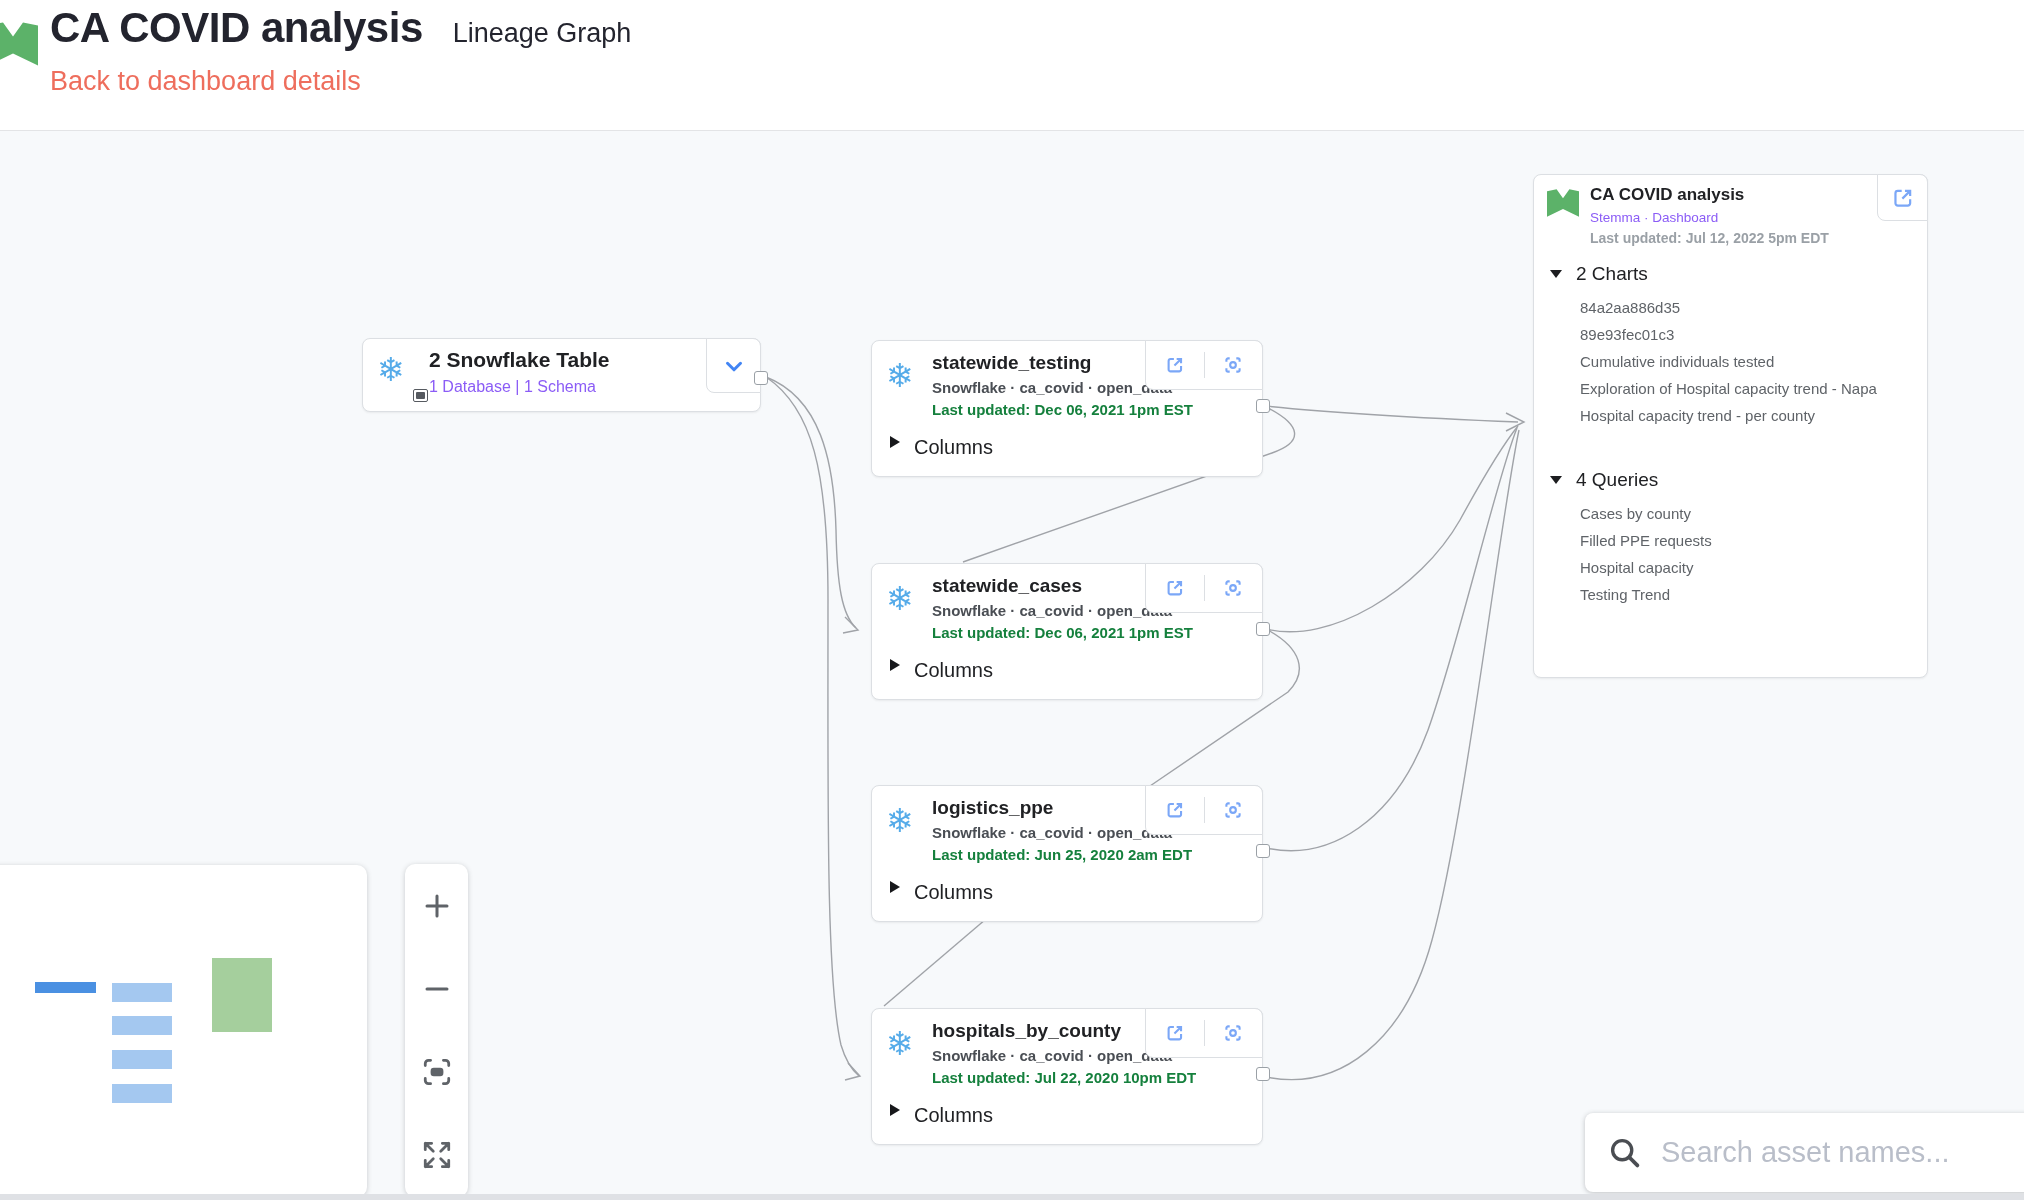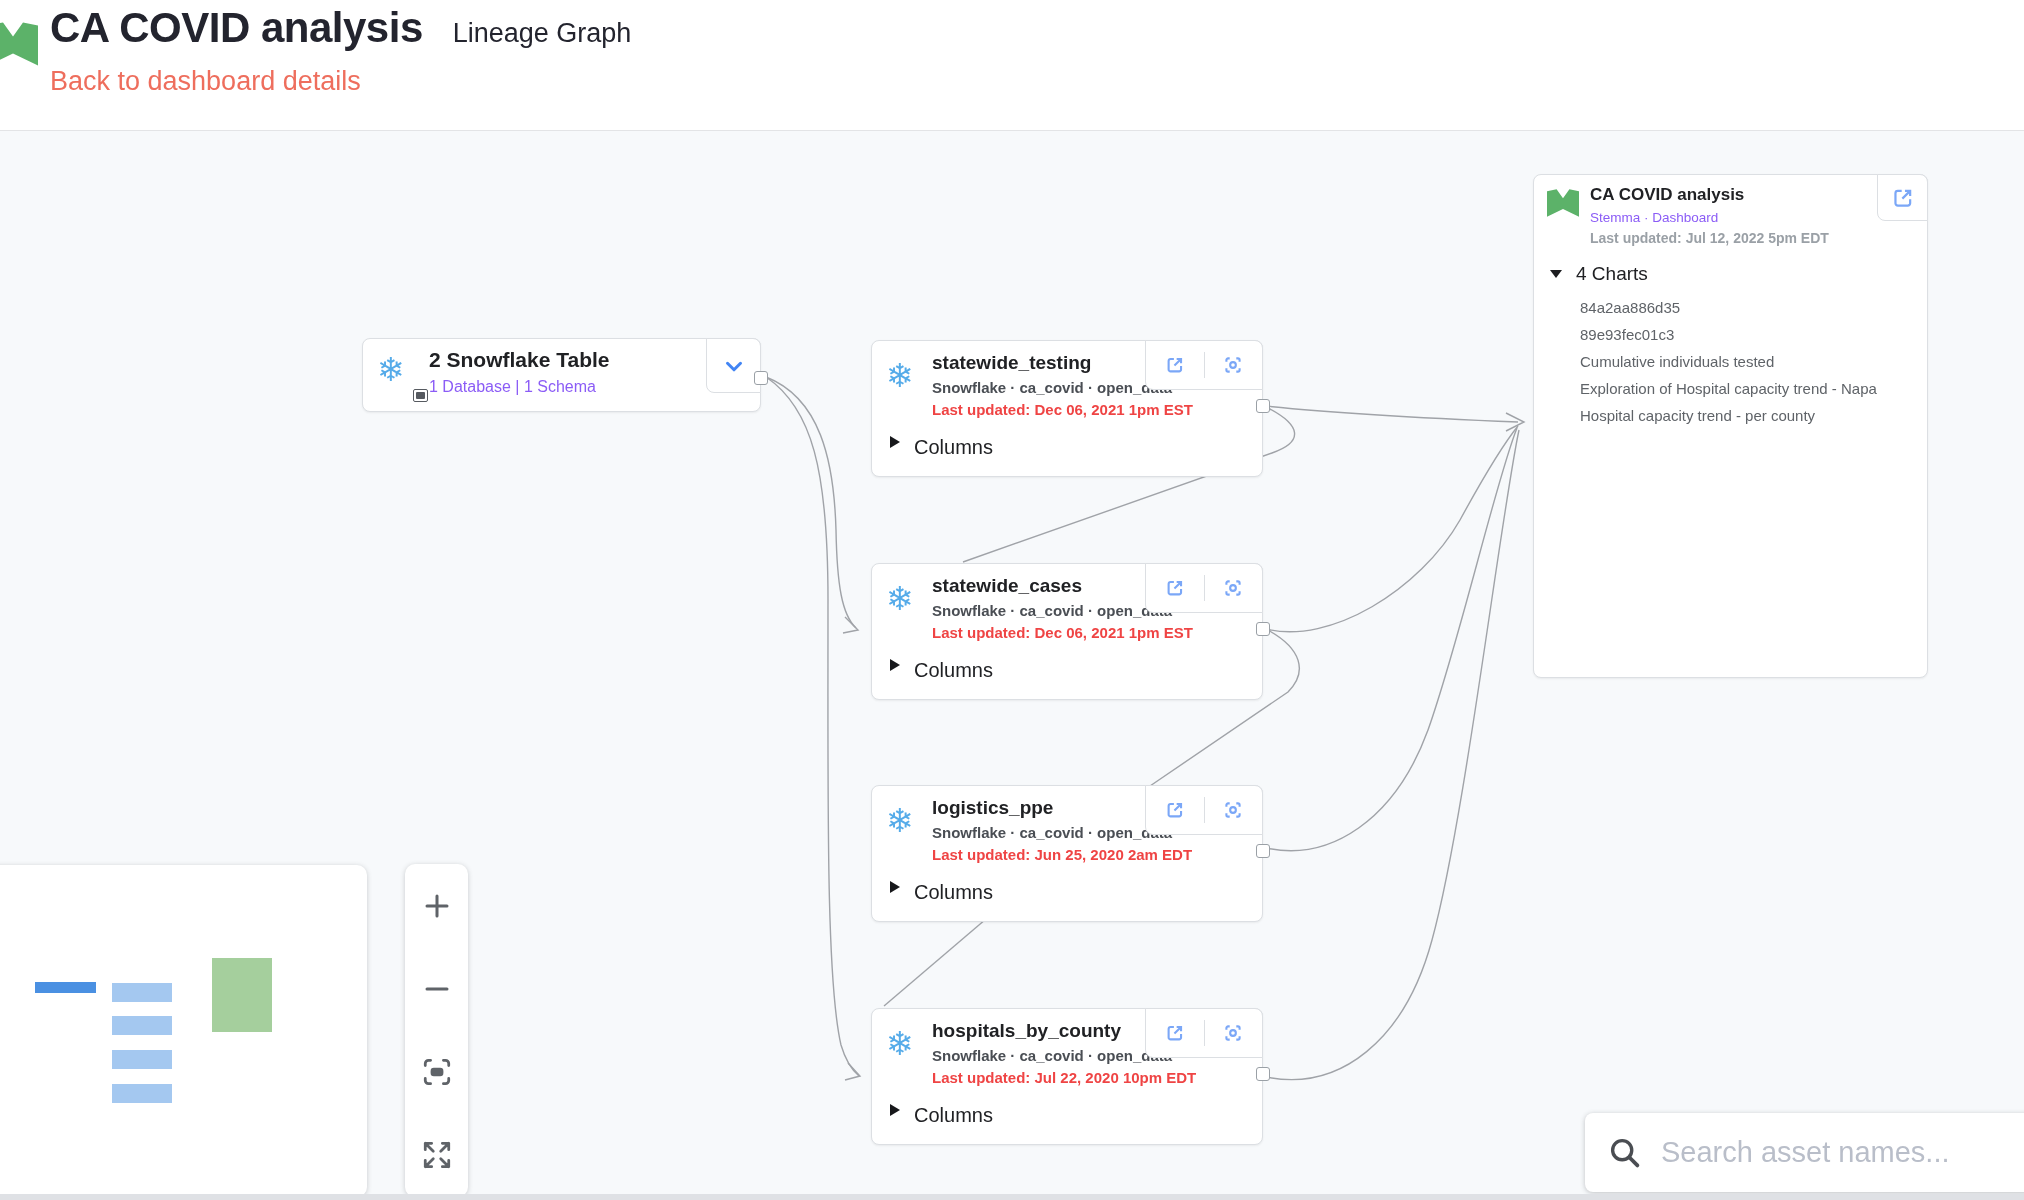--- a/index.html
+++ b/index.html
@@ -34,21 +34,21 @@
   .group-node .g-sub { position:absolute; left:66px; top:39px; font-size:16px; color:#8b5cf6; }
   .chev-notch { position:absolute; right:-1px; top:-1px; width:55px; height:55px; background:#fff;
     border:1px solid #dcdfe3; border-top-right-radius:8px; border-bottom-left-radius:8px;
     display:flex; align-items:center; justify-content:center; cursor:pointer; }
 
   
   .table-node { left:871px; width:392px; height:137px; }
   .table-node .snow { position:absolute; left:14px; top:18px; }
   .t-title { position:absolute; left:60px; top:11px; font-size:19px; font-weight:bold; color:#202124; }
   .t-sub { position:absolute; left:60px; top:38px; font-size:15px; font-weight:bold; color:#4a4e54; }
-  .t-upd { position:absolute; left:60px; top:60px; font-size:15px; font-weight:bold; color:#ef4444; }
+  .t-upd { position:absolute; left:60px; top:60px; font-size:15px; font-weight:bold; color:#15803d; }
   .actions { position:absolute; right:-1px; top:-1px; width:118px; height:50px; background:#fff;
     border:1px solid #dcdfe3; border-top-right-radius:8px; border-bottom-left-radius:8px;
     display:flex; align-items:center; }
   .actions button { flex:1; height:100%; background:none; border:none; display:flex;
     align-items:center; justify-content:center; cursor:pointer; }
   .actions .sep { width:1px; height:26px; background:#dcdfe3; }
   .columns-row { position:absolute; left:18px; top:95px; display:flex; align-items:flex-start;
     gap:14px; cursor:pointer; }
   .tri-right { width:0; height:0; border-left:10px solid #17181b;
     border-top:6px solid transparent; border-bottom:6px solid transparent; }
@@ -266,31 +266,43 @@
     <div class="d-open">
       <svg width="26" height="26" viewBox="0 0 20 20">
         <path d="M9 4.5 H6 A1.8 1.8 0 0 0 4.2 6.3 V14 A1.8 1.8 0 0 0 6 15.8 H13.7 A1.8 1.8 0 0 0 15.5 14 V11" fill="none" stroke="#7ba7f7" stroke-width="1.7"></path>
         <path d="M9.5 10.5 L15.5 4.5 M11.5 4.5 H15.5 V8.5" fill="none" stroke="#7ba7f7" stroke-width="1.7"></path>
       </svg>
     </div>
 
     <div class="section sec-charts">
       <div class="sec-head">
         <span class="tri-down"></span>
-        <span class="sec-title">4 Charts</span>
+        <span class="sec-title">2 Charts</span>
       </div>
       <ul class="sec-list">
         <li>84a2aa886d35</li>
         <li>89e93fec01c3</li>
         <li>Cumulative individuals tested</li>
         <li>Exploration of Hospital capacity trend - Napa</li>
         <li>Hospital capacity trend - per county</li>
       </ul>
     </div>
 
+    <div class="section sec-queries">
+      <div class="sec-head">
+        <span class="tri-down"></span>
+        <span class="sec-title">4 Queries</span>
+      </div>
+      <ul class="sec-list">
+        <li>Cases by county</li>
+        <li>Filled PPE requests</li>
+        <li>Hospital capacity</li>
+        <li>Testing Trend</li>
+      </ul>
+    </div>
   </div>
 
   <div class="minimap">
     <div class="mm-bar" style="left:49px;top:117px;width:61px;height:11px;background:#4a90e2;"></div>
     <div class="mm-bar" style="left:126px;top:118px;width:60px;height:19px;background:#a4c8f0;"></div>
     <div class="mm-bar" style="left:126px;top:151px;width:60px;height:19px;background:#a4c8f0;"></div>
     <div class="mm-bar" style="left:126px;top:185px;width:60px;height:19px;background:#a4c8f0;"></div>
     <div class="mm-bar" style="left:126px;top:219px;width:60px;height:19px;background:#a4c8f0;"></div>
     <div class="mm-bar" style="left:226px;top:93px;width:60px;height:74px;background:#a5cf9d;"></div>
   </div>

